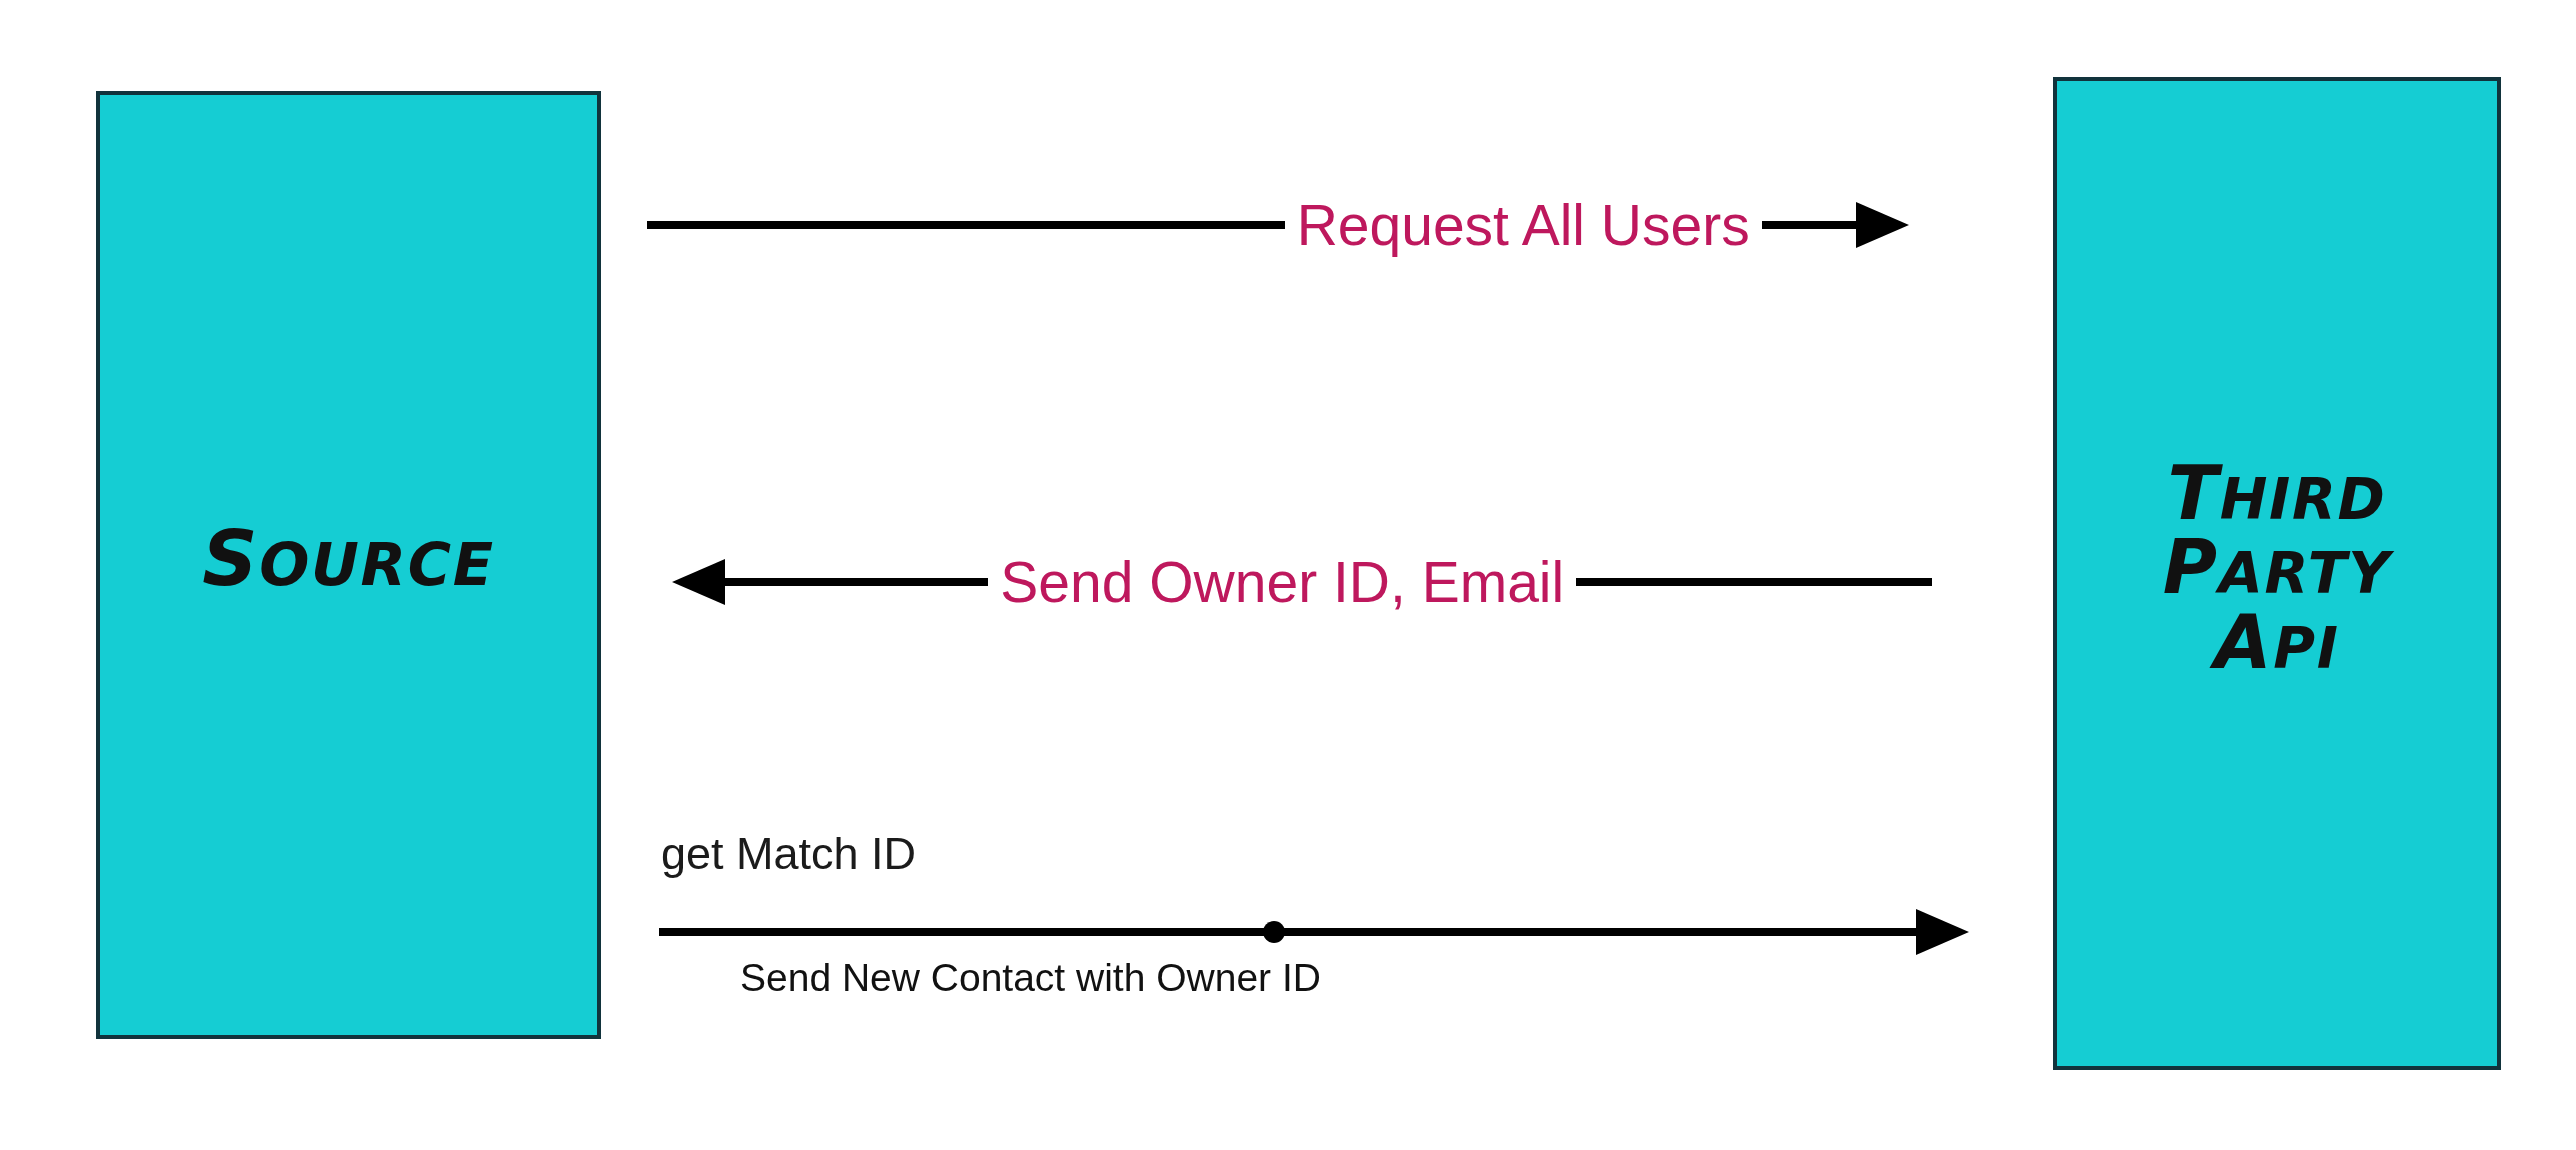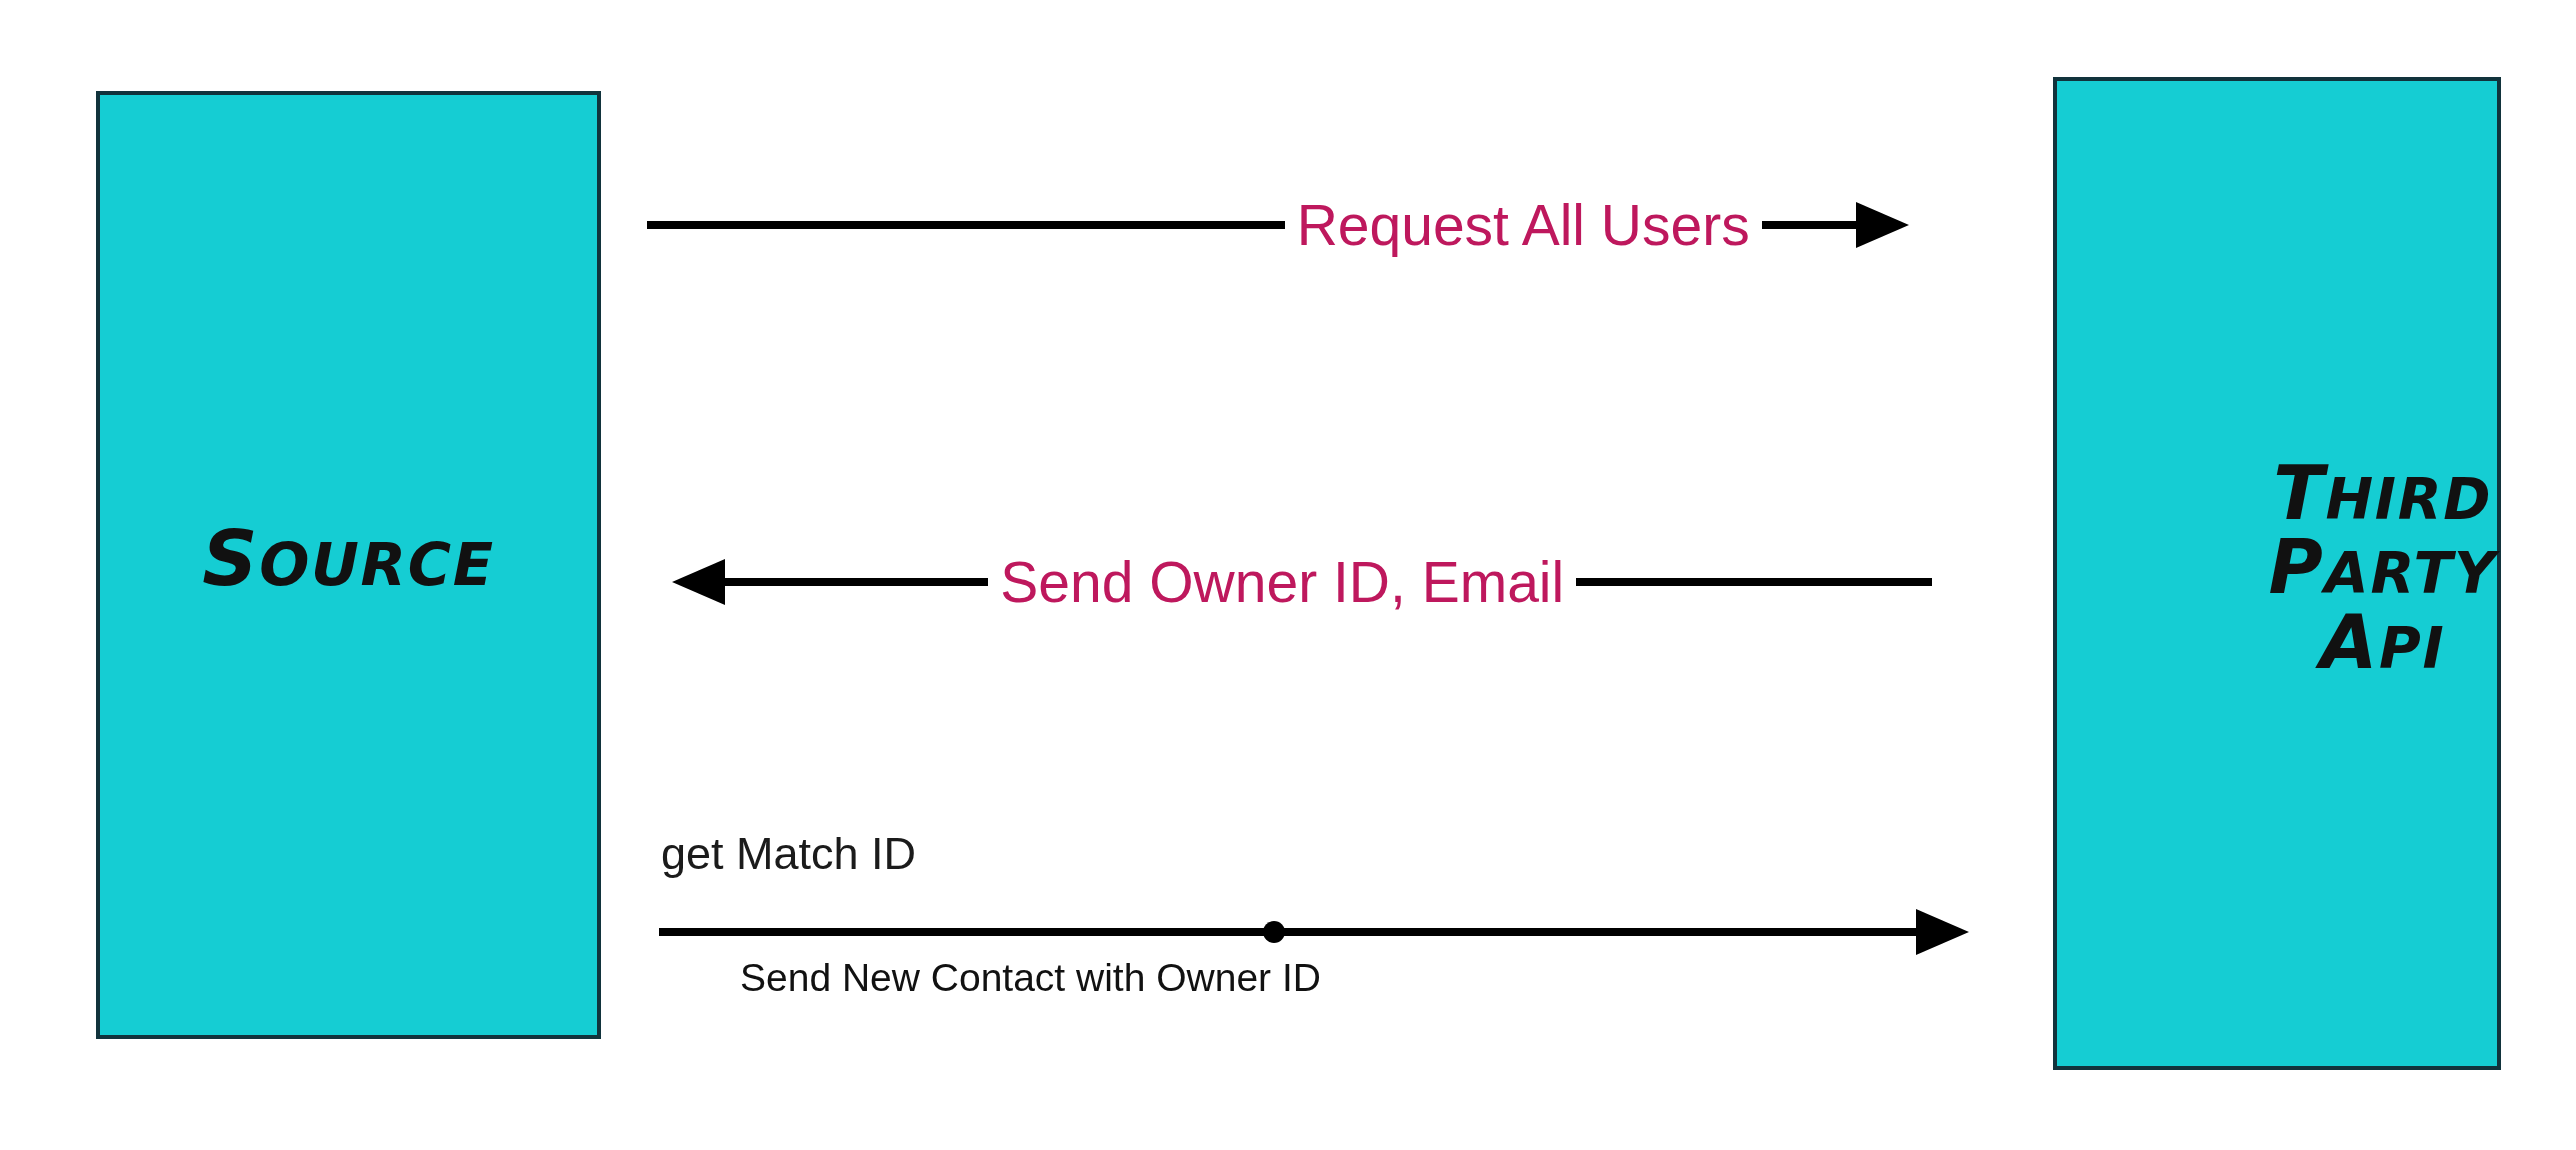--- a/index.html
+++ b/index.html
@@ -34,21 +34,20 @@
     left: 96px;
     top: 91px;
     width: 505px;
     height: 948px;
   }
   #actor-thirdparty {
     left: 2053px;
     top: 77px;
     width: 448px;
     height: 993px;
-    align-items: flex-end;
   }
   .actor-label {
     color: #111111;
     text-align: center;
     font-family: "DejaVu Sans", sans-serif;
     font-weight: 700;
     font-style: italic;
     letter-spacing: 1.7px;
     line-height: 1.30;
     text-transform: uppercase;

